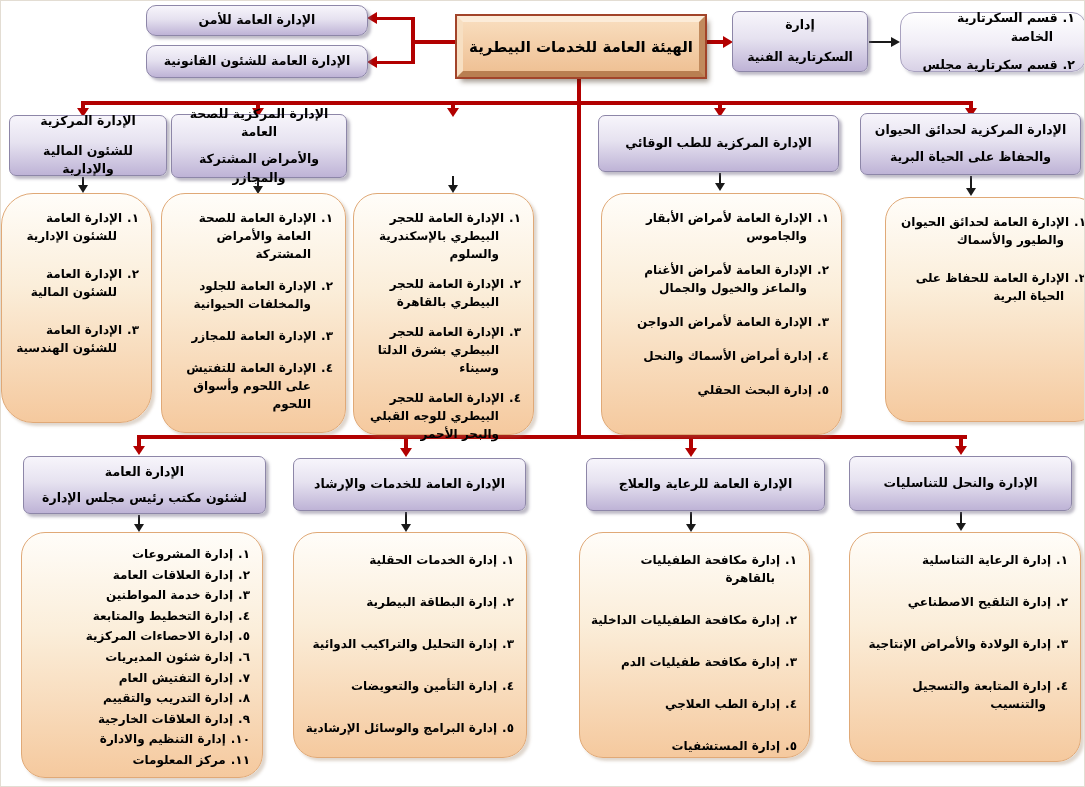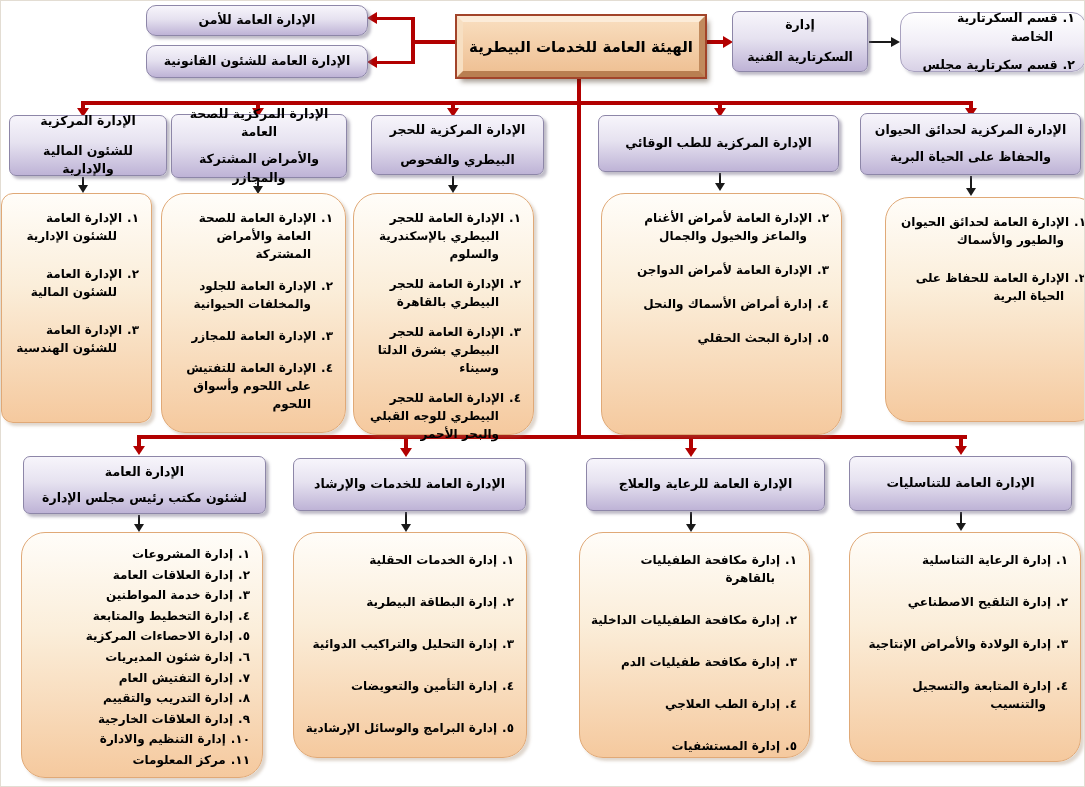--- a/index.html
+++ b/index.html
@@ -137,33 +137,29 @@
   </div>
 
   <div class="box lav hdr" style="left:8px;top:114px;width:158px;height:61px" dir="rtl">
     <span class="ln">الإدارة المركزية</span>
     <span class="ln">للشئون المالية والإدارية</span>
   </div>
   <div class="box lav hdr" style="left:170px;top:113px;width:176px;height:64px;gap:8px" dir="rtl">
     <span class="ln">الإدارة المركزية للصحة العامة</span>
     <span class="ln">والأمراض المشتركة والمجازر</span>
   </div>
-  <div class="box lav hdr" style="left:370px;top:114px;width:173px;height:60px" dir="rtl">
-    <span class="ln">الإدارة المركزية للحجر</span>
-    <span class="ln">البيطري والفحوص</span>
-  </div>
   <div class="box lav hdr" style="left:597px;top:114px;width:241px;height:57px" dir="rtl">
     <span class="ln">الإدارة المركزية للطب الوقائي</span>
   </div>
   <div class="box lav hdr" style="left:859px;top:112px;width:221px;height:62px;gap:8px" dir="rtl">
     <span class="ln">الإدارة المركزية لحدائق الحيوان</span>
     <span class="ln">والحفاظ على الحياة البرية</span>
   </div>
 
-  <div class="box orange" style="left:0px;top:192px;width:151px;height:230px;border-radius:12px">
+  <div class="box orange" style="left:0px;top:192px;width:151px;height:230px;border-radius:32px">
     <div class="list gap20">
 
     <div class="item"><span class="num">١.</span><span class="txt">الإدارة العامة للشئون الإدارية</span></div>
         <div class="item"><span class="num">٢.</span><span class="txt">الإدارة العامة للشئون المالية</span></div>
         <div class="item"><span class="num">٣.</span><span class="txt">الإدارة العامة للشئون الهندسية</span></div>
       </div>
   </div>
   <div class="box orange" style="left:160px;top:192px;width:185px;height:240px">
     <div class="list gap14">
 
@@ -178,20 +174,21 @@
 
     <div class="item"><span class="num">١.</span><span class="txt">الإدارة العامة للحجر البيطري بالإسكندرية والسلوم</span></div>
         <div class="item"><span class="num">٢.</span><span class="txt">الإدارة العامة للحجر البيطري بالقاهرة</span></div>
         <div class="item"><span class="num">٣.</span><span class="txt">الإدارة العامة للحجر البيطري بشرق الدلتا وسيناء</span></div>
         <div class="item"><span class="num">٤.</span><span class="txt">الإدارة العامة للحجر البيطري للوجه القبلي والبحر الأحمر</span></div>
       </div>
   </div>
   <div class="box orange" style="left:600px;top:192px;width:241px;height:242px">
     <div class="list gap16">
 
+    <div class="item"><span class="num">١.</span><span class="txt">الإدارة العامة لأمراض الأبقار والجاموس</span></div>
         <div class="item"><span class="num">٢.</span><span class="txt">الإدارة العامة لأمراض الأغنام والماعز والخيول والجمال</span></div>
         <div class="item"><span class="num">٣.</span><span class="txt">الإدارة العامة لأمراض الدواجن</span></div>
         <div class="item"><span class="num">٤.</span><span class="txt">إدارة أمراض الأسماك والنحل</span></div>
         <div class="item"><span class="num">٥.</span><span class="txt">إدارة البحث الحقلي</span></div>
       </div>
   </div>
   <div class="box orange" style="left:884px;top:196px;width:214px;height:225px">
     <div class="list gap20">
 
     <div class="item"><span class="num">١.</span><span class="txt">الإدارة العامة لحدائق الحيوان والطيور والأسماك</span></div>
@@ -203,21 +200,21 @@
     <span class="ln">الإدارة العامة</span>
     <span class="ln">لشئون مكتب رئيس مجلس الإدارة</span>
   </div>
   <div class="box lav hdr" style="left:292px;top:457px;width:233px;height:53px" dir="rtl">
     <span class="ln">الإدارة العامة للخدمات والإرشاد</span>
   </div>
   <div class="box lav hdr" style="left:585px;top:457px;width:239px;height:53px" dir="rtl">
     <span class="ln">الإدارة العامة للرعاية والعلاج</span>
   </div>
   <div class="box lav hdr" style="left:848px;top:455px;width:223px;height:55px" dir="rtl">
-    <span class="ln">الإدارة العامة للتناسليات</span>
+    <span class="ln">الإدارة والنحل للتناسليات</span>
   </div>
 
   <div class="box orange tightlh" style="left:20px;top:531px;width:242px;height:246px;padding-top:12px">
     <div class="list gap0">
 
     <div class="item"><span class="num">١.</span><span class="txt">إدارة المشروعات</span></div>
         <div class="item"><span class="num">٢.</span><span class="txt">إدارة العلاقات العامة</span></div>
         <div class="item"><span class="num">٣.</span><span class="txt">إدارة خدمة المواطنين</span></div>
         <div class="item"><span class="num">٤.</span><span class="txt">إدارة التخطيط والمتابعة</span></div>
         <div class="item"><span class="num">٥.</span><span class="txt">إدارة الاحصاءات المركزية</span></div>

